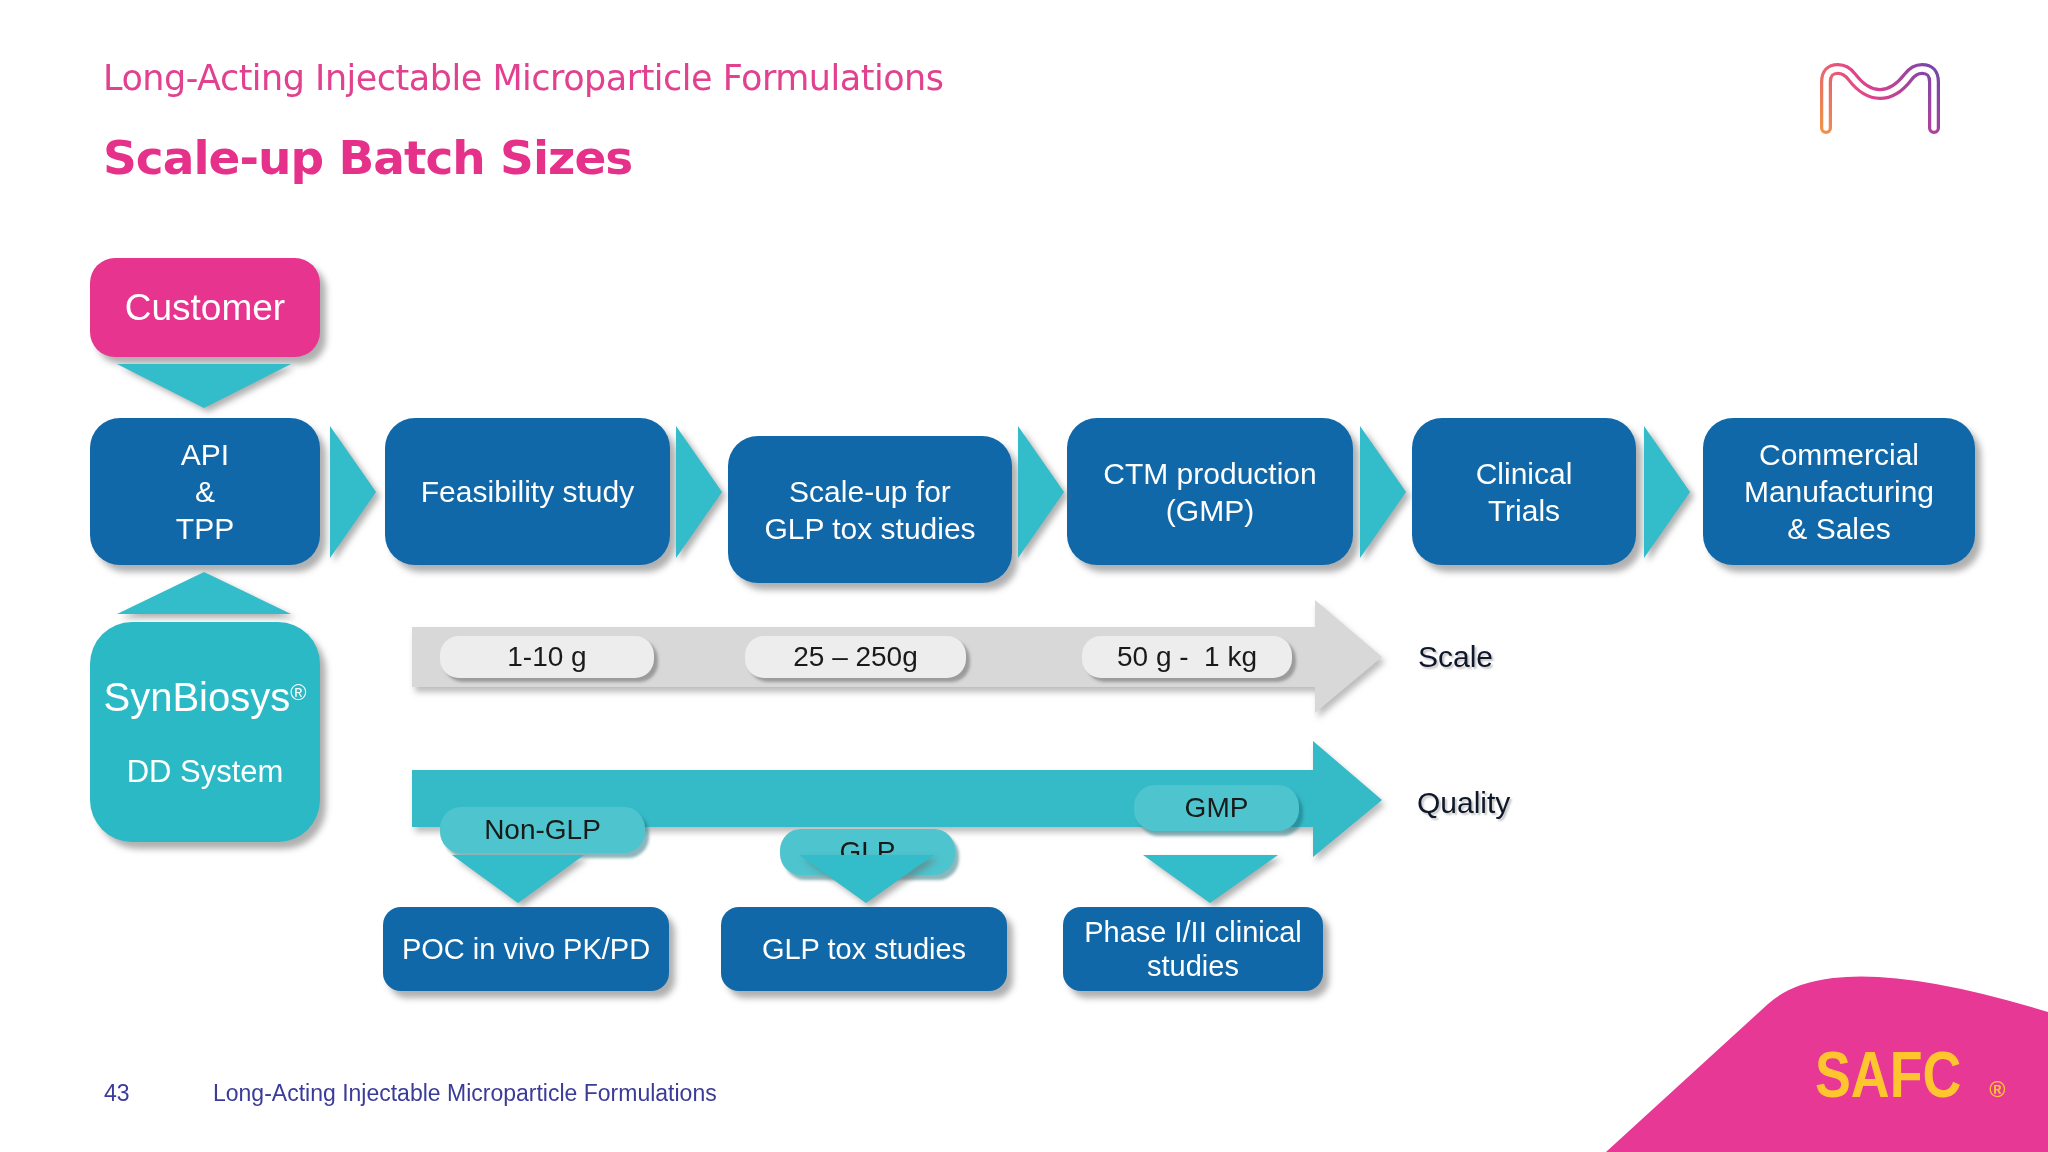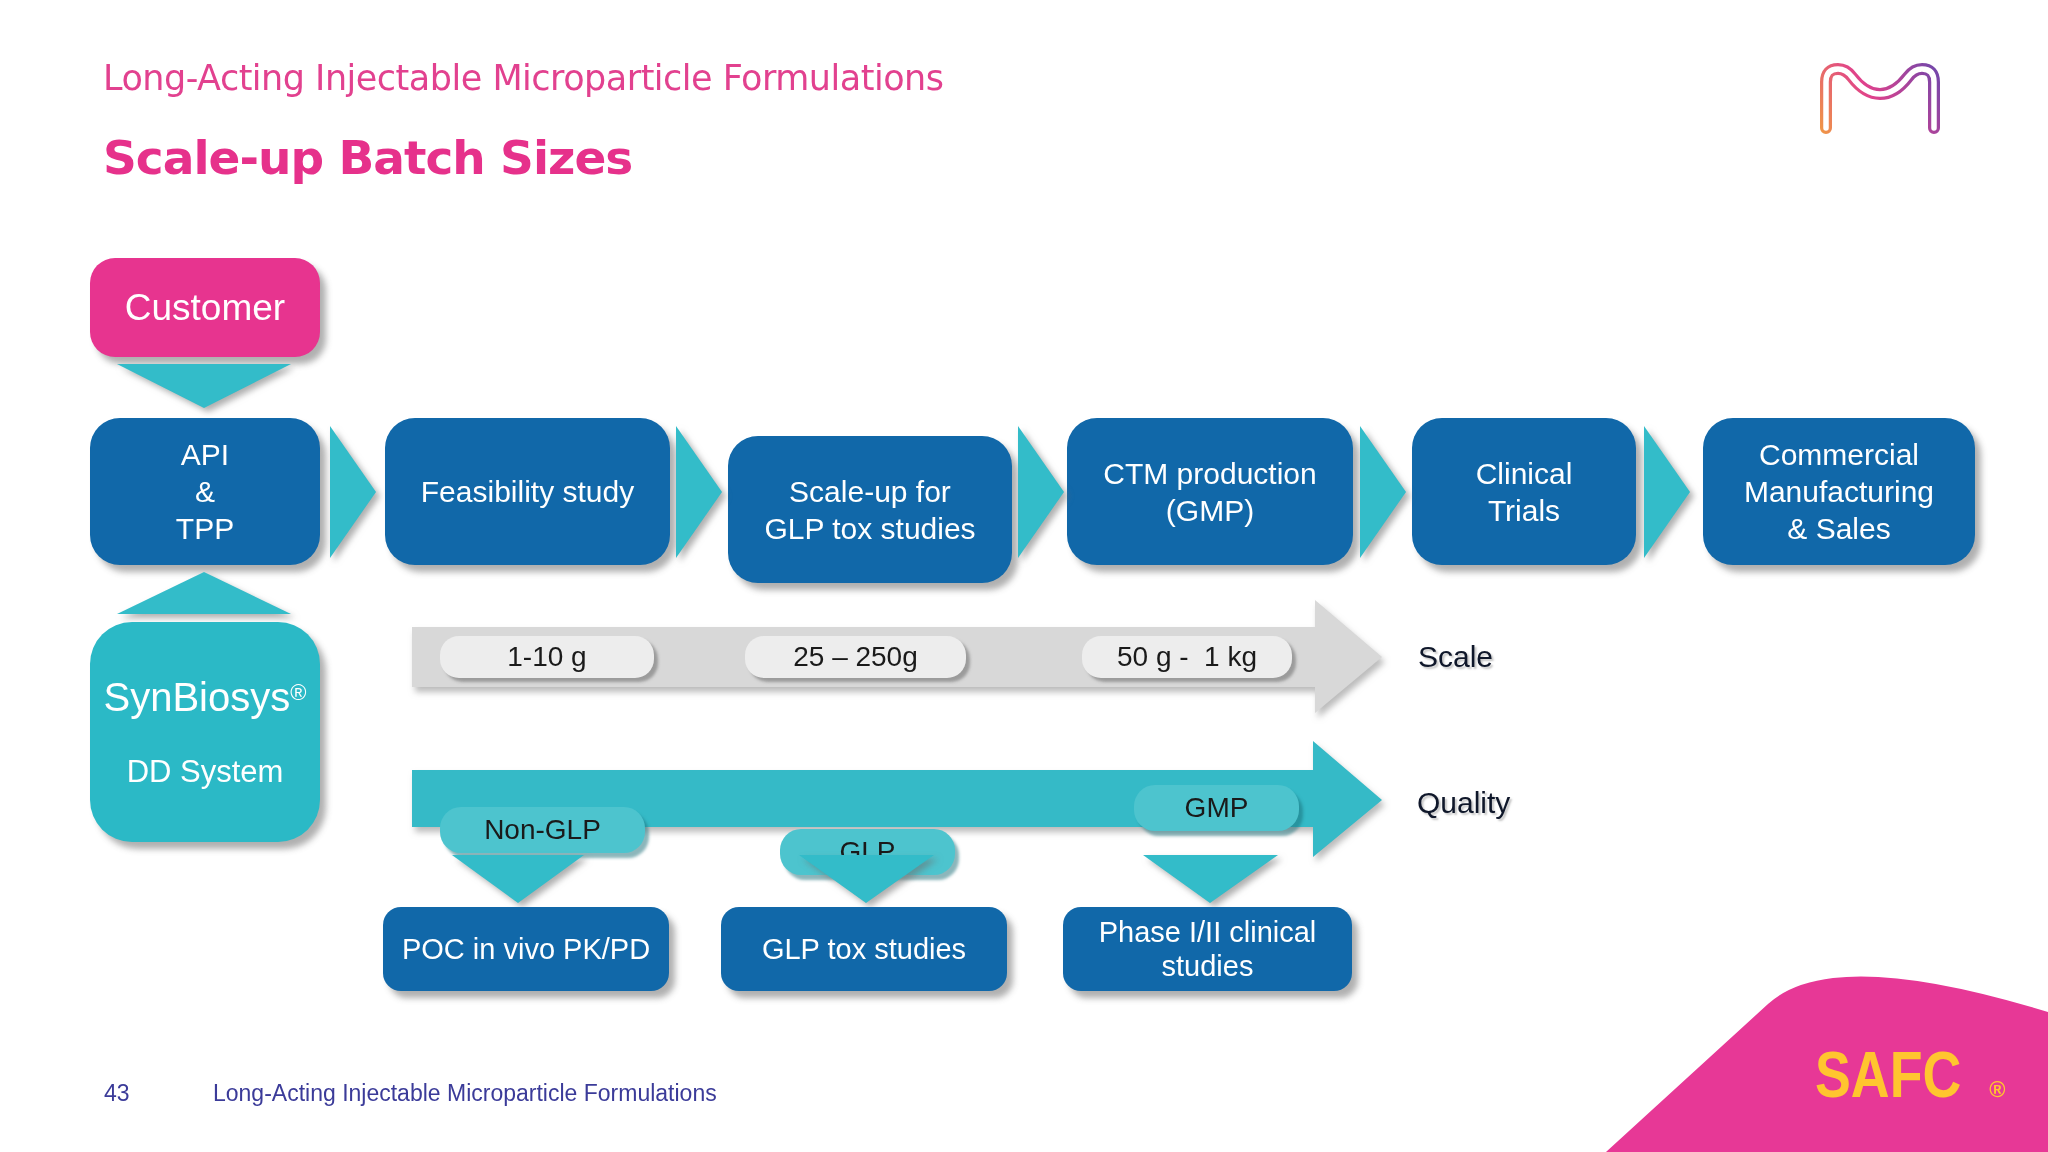--- a/index.html
+++ b/index.html
@@ -129,21 +129,21 @@
   </svg>
   <svg class="abs tri" style="left:797px;top:853px;" width="139" height="52">
     <polygon class="teal-fill" points="2,2 137,2 69,50"></polygon>
   </svg>
   <svg class="abs tri" style="left:1141px;top:853px;" width="139" height="52">
     <polygon class="teal-fill" points="2,2 137,2 69,50"></polygon>
   </svg>
 
   <div class="abs box outcome" style="left:383px;top:907px;width:286px;height:84px;">POC in vivo PK/PD</div>
   <div class="abs box outcome" style="left:721px;top:907px;width:286px;height:84px;">GLP tox studies</div>
-  <div class="abs box outcome" style="left:1063px;top:907px;width:289px;height:84px;">Phase I/II clinical
+  <div class="abs box outcome" style="left:1063px;top:907px;width:260px;height:84px;">Phase I/II clinical
 studies</div>
 
   <div class="abs footer-text" style="left:104px;top:1080px;">43</div>
   <div class="abs footer-text" style="left:213px;top:1080px;">Long-Acting Injectable Microparticle Formulations</div>
 
   <svg class="abs" style="left:1813px;top:58px;" width="134" height="78" viewBox="0 0 134 78">
     <defs>
       <linearGradient id="mgrad" x1="0" y1="78" x2="134" y2="0" gradientUnits="userSpaceOnUse">
         <stop offset="0" stop-color="#F2A33C"></stop>
         <stop offset="0.45" stop-color="#E0418C"></stop>

